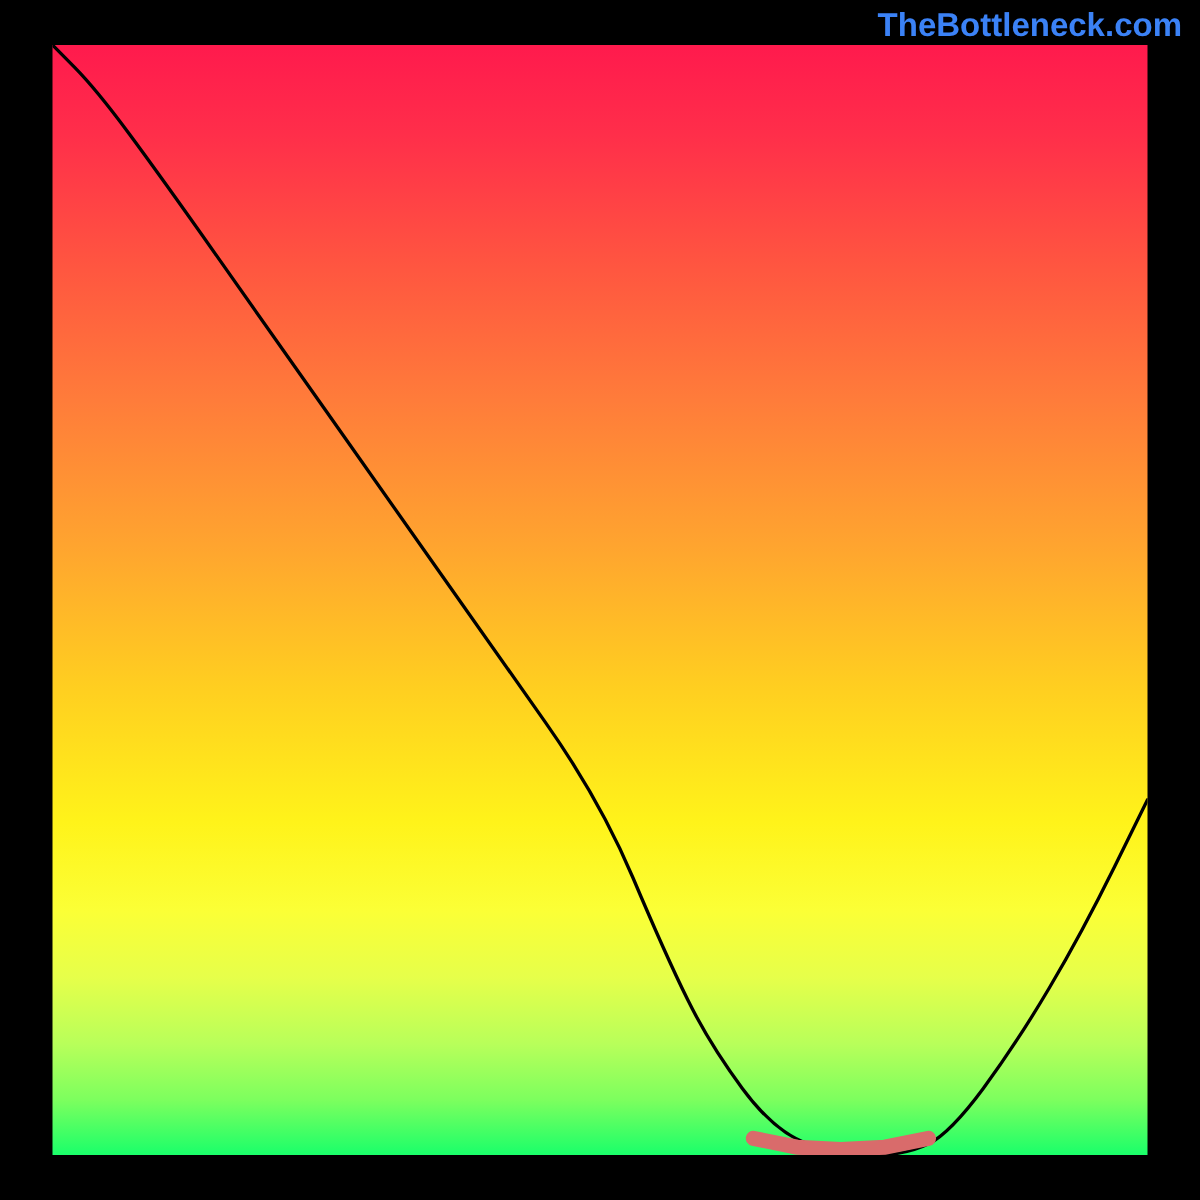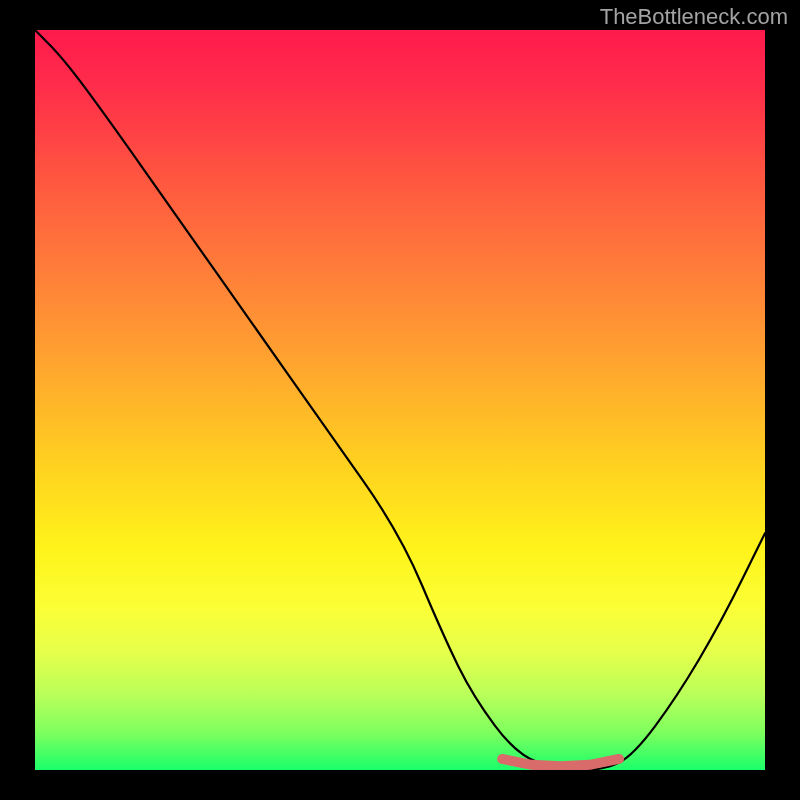--- a/index.html
+++ b/index.html
@@ -9,22 +9,22 @@
     width: 800px;
     height: 800px;
     background: #000;
   }
   .watermark {
     position: absolute;
     top: 4px;
     right: 12px;
     font-family: Arial, sans-serif;
     font-size: 22px;
-    font-weight: 400;
-    color: #a3a3a3;
+    font-weight: 700;
+    color: #3b82f6;
     z-index: 10;
   }
   .plot-area {
     position: absolute;
     left: 35px;
     top: 30px;
     width: 730px;
     height: 740px;
   }
   .gradient-bg {

